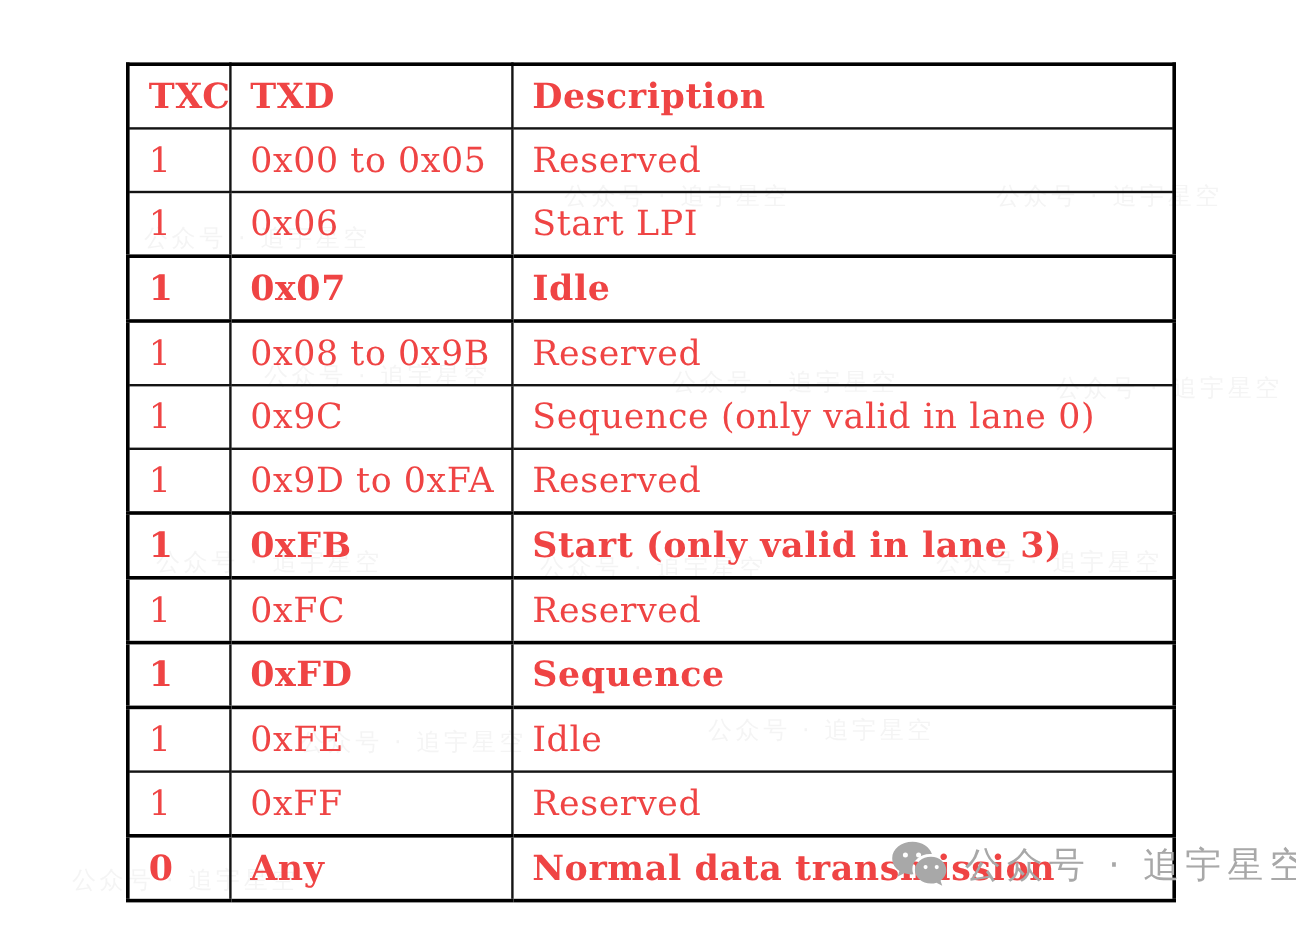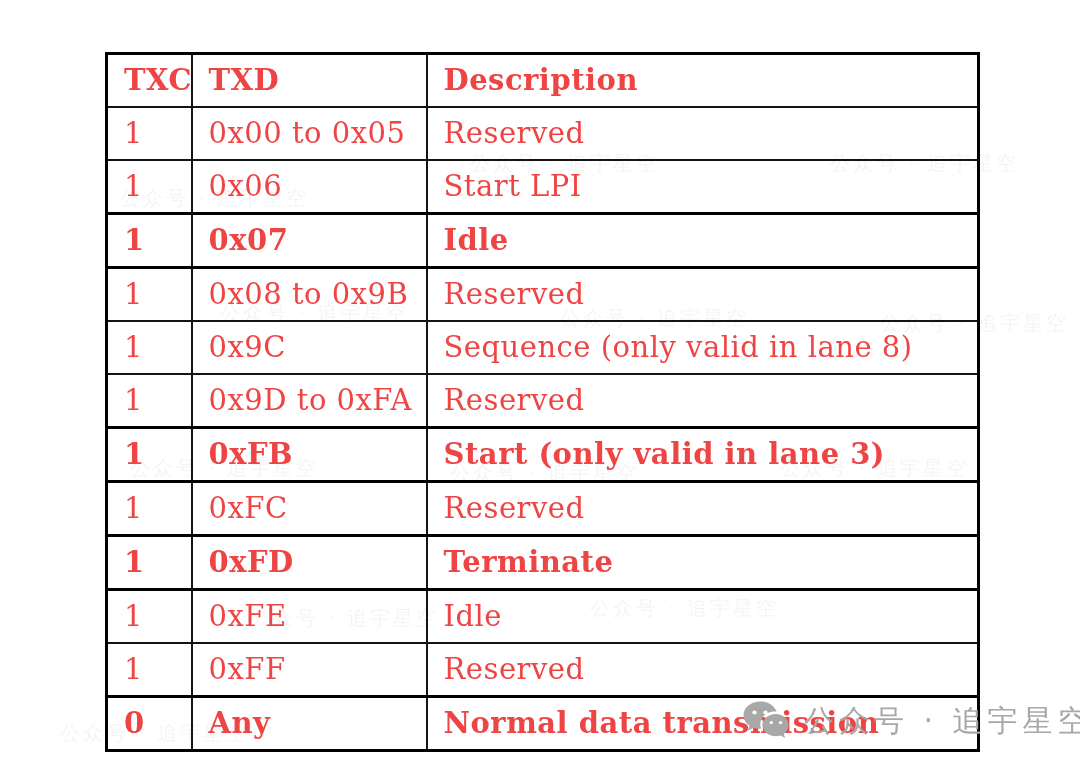--- a/index.html
+++ b/index.html
@@ -144,41 +144,41 @@
             <td>Idle</td>
           </tr>
           <tr>
             <td>1</td>
             <td>0x08 to 0x9B</td>
             <td>Reserved</td>
           </tr>
           <tr>
             <td>1</td>
             <td>0x9C</td>
-            <td>Sequence (only valid in lane 8)</td>
+            <td>Sequence (only valid in lane 0)</td>
           </tr>
           <tr>
             <td>1</td>
             <td>0x9D to 0xFA</td>
             <td>Reserved</td>
           </tr>
           <tr class="emphasis">
             <td>1</td>
             <td>0xFB</td>
             <td>Start (only valid in lane 3)</td>
           </tr>
           <tr>
             <td>1</td>
             <td>0xFC</td>
             <td>Reserved</td>
           </tr>
           <tr class="emphasis">
             <td>1</td>
             <td>0xFD</td>
-            <td>Terminate</td>
+            <td>Sequence</td>
           </tr>
           <tr>
             <td>1</td>
             <td>0xFE</td>
             <td>Idle</td>
           </tr>
           <tr>
             <td>1</td>
             <td>0xFF</td>
             <td>Reserved</td>

